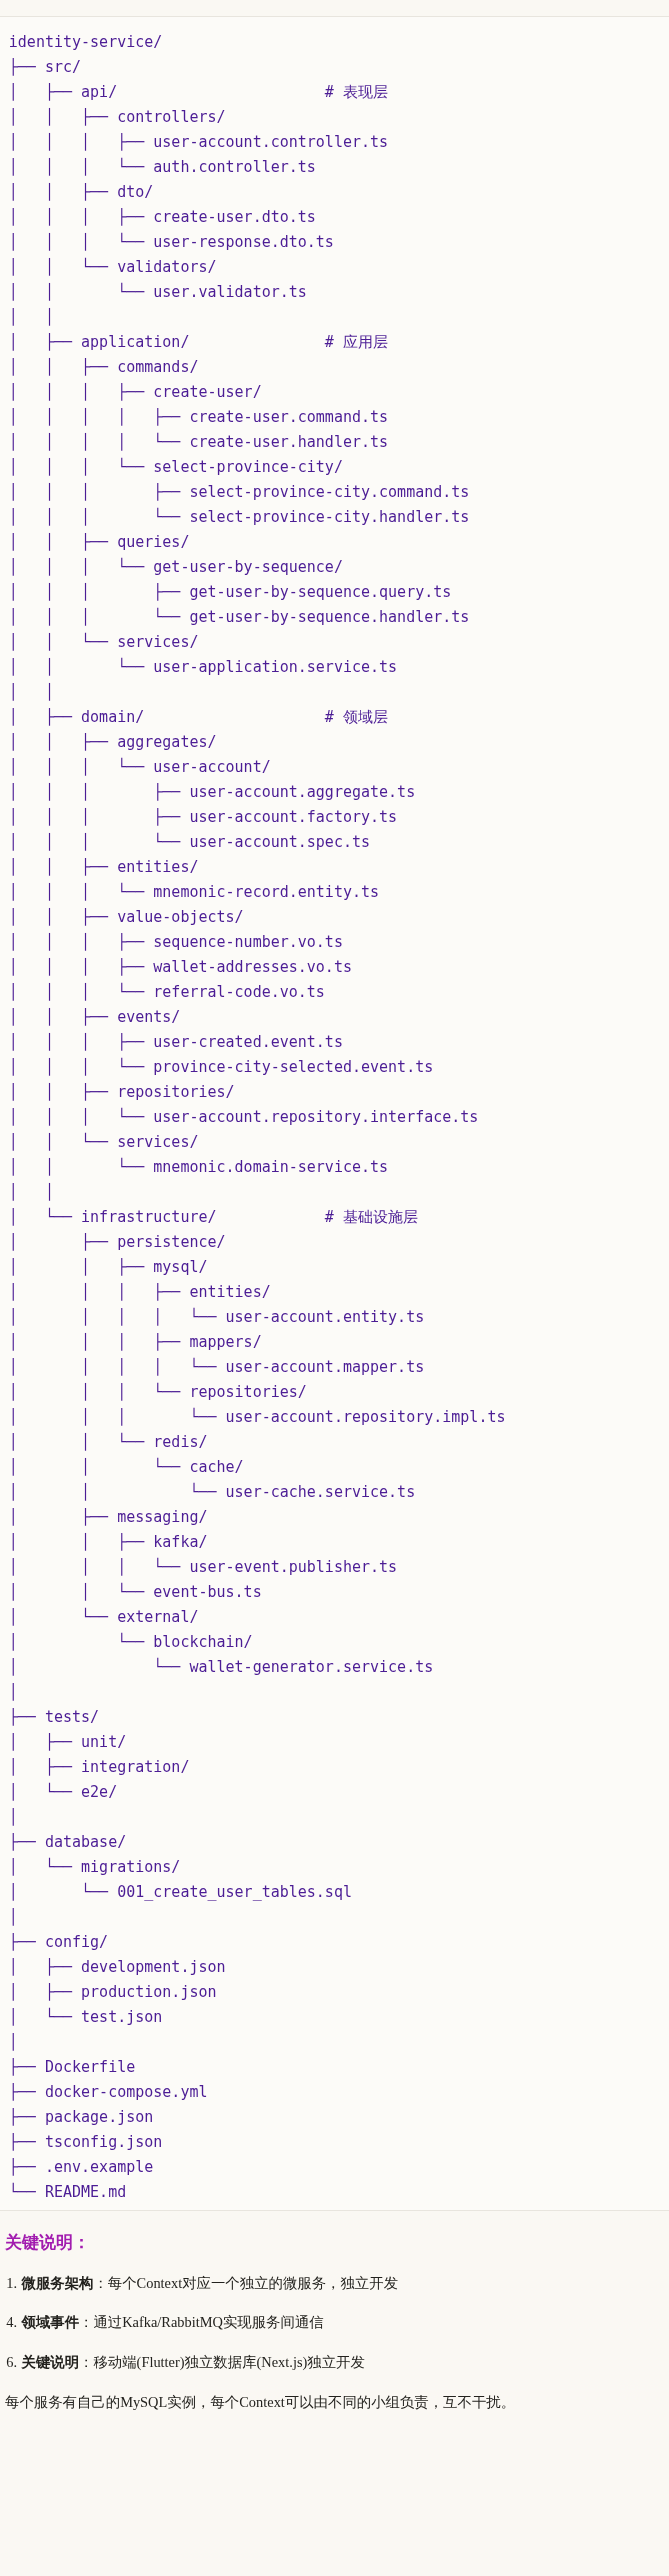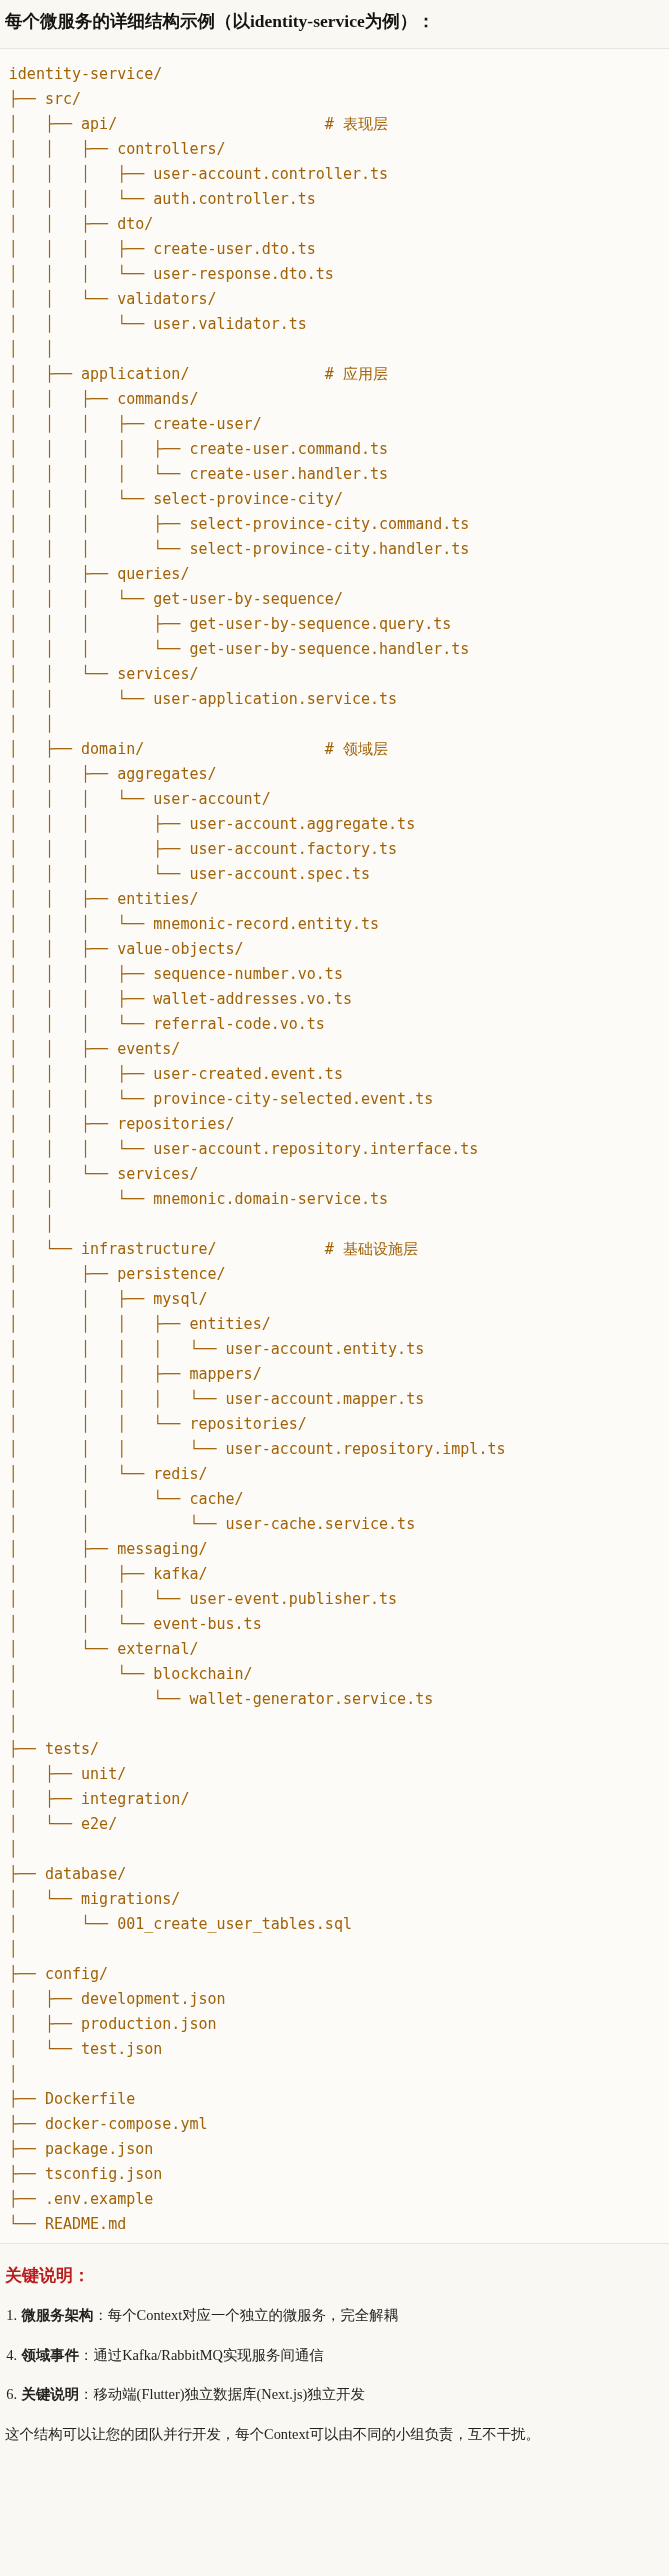--- a/index.html
+++ b/index.html
@@ -25,30 +25,30 @@
   }
   .code-block {
     margin: 15.6px 0 0 0;
     background: #fcfbf8;
     border-top: 0.6px solid #e8e5de;
     border-bottom: 0.6px solid #e8e5de;
     padding: 13px 7.5px 5.6px 8.8px;
     font-family: "DejaVu Sans Mono", monospace;
     font-size: 15px;
     line-height: 25px;
-    color: #a16207;
+    color: #4c1d95;
     white-space: pre;
     overflow: hidden;
   }
   .notes-heading {
     margin: 21px 5px 0 5px;
     font-size: 17px;
     line-height: 21px;
     font-weight: bold;
-    color: #b91c1c;
+    color: #a21caf;
   }
   .note-item {
     margin: 20.6px 6.3px 0 6.3px;
     font-size: 14.4px;
     line-height: 19px;
   }
   .note-num {
     margin-right: 4.4px;
   }
   .note-label {
@@ -58,21 +58,20 @@
     margin: 20.6px 5px 0 5px;
     font-size: 14.4px;
     line-height: 19px;
   }
 </style>
 </head>
 <body>
 
 <div class="page">
 
-  <h1 class="page-title">每个微服务的详细结构示例（以identity-service为例）：</h1>
 
   <pre class="code-block">identity-service/
 ├── src/
 │   ├── api/                       # 表现层
 │   │   ├── controllers/
 │   │   │   ├── user-account.controller.ts
 │   │   │   └── auth.controller.ts
 │   │   ├── dto/
 │   │   │   ├── create-user.dto.ts
 │   │   │   └── user-response.dto.ts
@@ -151,30 +150,30 @@
 ├── Dockerfile
 ├── docker-compose.yml
 ├── package.json
 ├── tsconfig.json
 ├── .env.example
 └── README.md</pre>
 
   <h2 class="notes-heading">关键说明：</h2>
 
   <div class="note-item">
-    <span class="note-num">1.</span><span class="note-label">微服务架构</span><span class="note-text">：每个Context对应一个独立的微服务，完全解耦</span>
+    <span class="note-num">1.</span><span class="note-label">微服务架构</span><span class="note-text">：每个Context对应一个独立的微服务，独立开发</span>
   </div>
 
 
 
   <div class="note-item">
     <span class="note-num">4.</span><span class="note-label">领域事件</span><span class="note-text">：通过Kafka/RabbitMQ实现服务间通信</span>
   </div>
 
 
   <div class="note-item">
     <span class="note-num">6.</span><span class="note-label">关键说明</span><span class="note-text">：移动端(Flutter)独立数据库(Next.js)独立开发</span>
   </div>
 
-  <p class="closing-note">这个结构可以让您的团队并行开发，每个Context可以由不同的小组负责，互不干扰。</p>
+  <p class="closing-note">每个服务有自己的MySQL实例，每个Context可以由不同的小组负责，互不干扰。</p>
 
 </div>
 
 
 </body></html>

